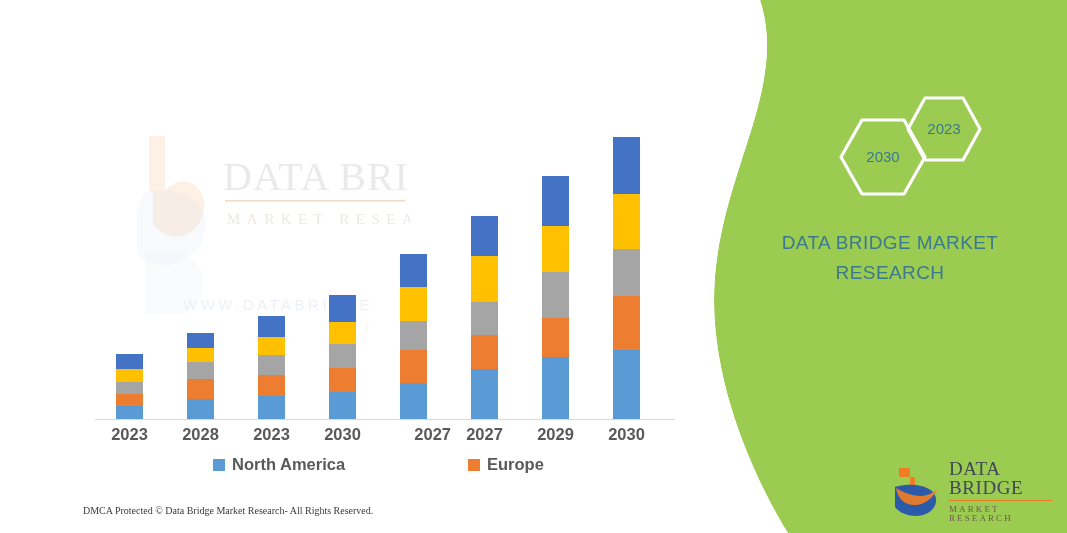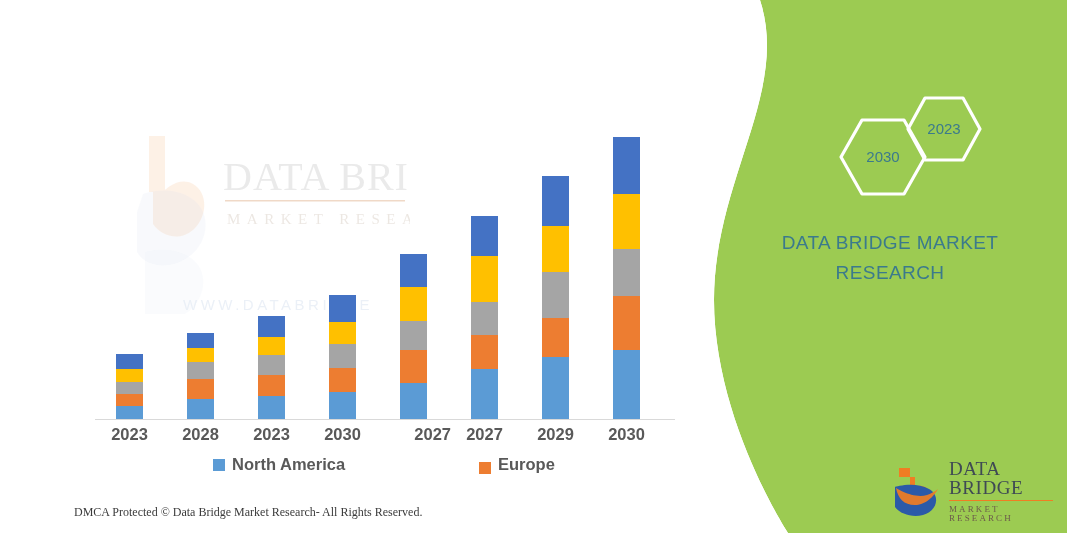--- a/index.html
+++ b/index.html
@@ -203,35 +203,35 @@
     color: #595959;
     font-weight: bold;
   }
   .legend-swatch {
     width: 12px;
     height: 12px;
     margin-right: 7px;
     flex: 0 0 12px;
   }
   .legend-na { left: 118px; }
-  .legend-eu { left: 384px; align-items: flex-end; }
+  .legend-eu { left: 373px; }
 
   .footer {
     position: absolute;
     left: 0;
     top: 505px;
     width: 700px;
     height: 24px;
   }
   .footer-left {
     position: absolute;
-    left: 74px;
+    left: 83px;
     top: 0;
     font-family: "Liberation Serif", serif;
-    font-size: 12px;
+    font-size: 10px;
     color: #3b3b3b;
     white-space: nowrap;
   }
   .footer-right {
     position: absolute;
     left: 402px;
     top: 0;
     font-family: "Liberation Serif", serif;
     font-size: 9.5px;
     color: #3b3b3b;

